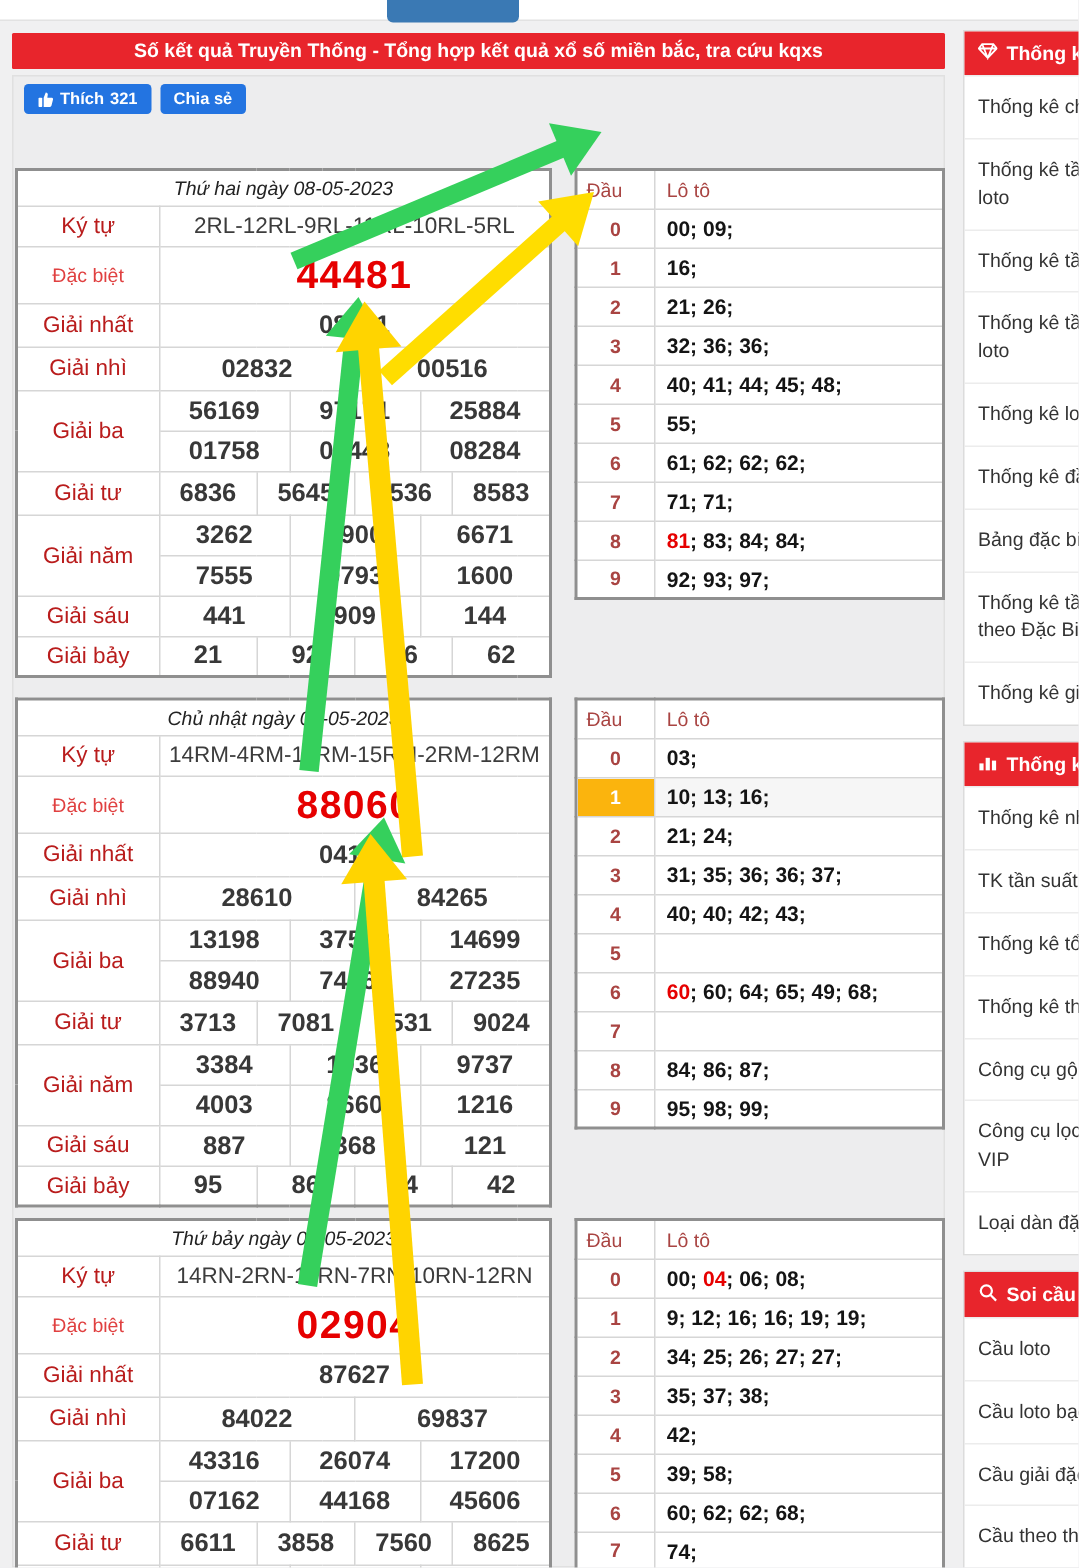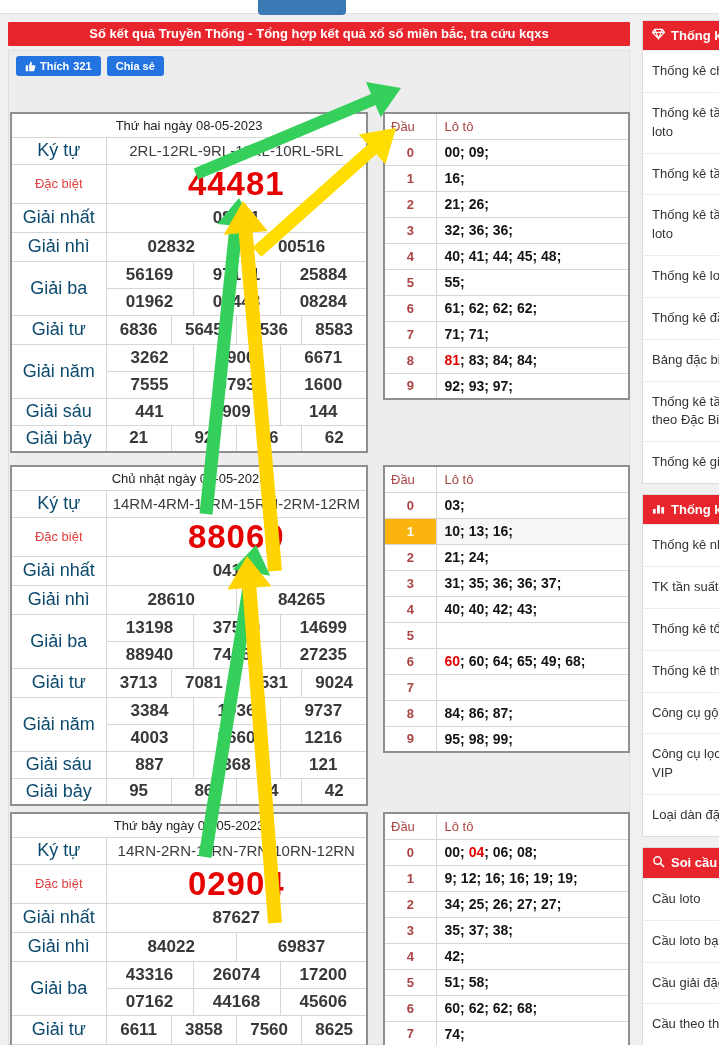--- a/index.html
+++ b/index.html
@@ -9,26 +9,26 @@
   .topbtn { position:absolute; left:258px; top:-8px; width:88px; height:23px; background:#3a79b4; border-radius:4px; border:none; }
   .banner { position:absolute; left:8px; top:22px; width:622px; height:24px; background:#e8252c;
             color:#fff; font-size:13px; font-weight:600; text-align:center; line-height:24px; border-radius:1px; }
   .card { position:absolute; left:8px; top:50px; width:622px; height:995px; background:#ededee; border:1px solid #e0e0e0; }
   .fbrow { position:absolute; left:16px; top:56px; display:flex; gap:6px; z-index:3; }
   .fbbtn { display:flex; align-items:center; gap:4px; background:#2374e1; color:#fff; font-size:11px; font-weight:700;
            padding:3px 9px; border-radius:3px; border:none; height:20px; cursor:pointer; }
   
   table.rt { position:absolute; border-collapse:collapse; background:#fff; border:2px solid #8f8f8f; table-layout:fixed; z-index:2; }
   table.rt td { border:1px solid #d6d6d6; text-align:center; vertical-align:middle; overflow:hidden; white-space:nowrap; }
-  .rt .lbl { font-size:18px; color:#0c4a6e; }
+  .rt .lbl { font-size:15px; color:#b91c1c; }
   .rt .lbl-db { font-size:13px; color:#e04040; }
-  .rt .ttl { font-size:13px; color:#222; font-weight:500; }
+  .rt .ttl { font-size:13px; color:#222; font-weight:500;font-style:italic; }
   .rt .kv  { font-size:15px; color:#3c3c3c; }
   .rt .num { font-size:17px; font-weight:700; color:#383838; }
-  .rt .db  { font-size:33px; font-weight:700; color:#e60000; letter-spacing:1px; }
+  .rt .db  { font-size:26px; font-weight:700; color:#e60000; letter-spacing:1px; }
   tr.r-title{height:24px} tr.r-kytu{height:27px} tr.r-db{height:38px} tr.r-g1{height:29px}
   tr.r-g2{height:29px} tr.r-g3{height:27px} tr.r-g4{height:29px} tr.r-g5{height:27px}
   tr.r-g6{height:27px} tr.r-g7{height:27px}
   
   table.dt { position:absolute; border-collapse:collapse; background:#fff; border:2px solid #8f8f8f; table-layout:fixed; z-index:2; }
   table.dt td { border:1px solid #d6d6d6; height:26px; vertical-align:middle; overflow:hidden; white-space:nowrap; }
   .dt .dh { color:#a94442; font-size:13px; padding-left:8px; }
   .dt .dc { color:#a94442; font-size:13px; font-weight:700; text-align:center; }
   .dt .lc { color:#141414; font-size:14px; font-weight:700; padding-left:8px; }
   .dt .lc .red { color:#e60000; }
@@ -105,21 +105,21 @@
           <td colspan="6" class="num">02832</td>
           <td colspan="6" class="num">00516</td>
         </tr>
         <tr class="r-g3">
           <td class="lbl" rowspan="2">Giải ba</td>
           <td colspan="4" class="num">56169</td>
           <td colspan="4" class="num">97171</td>
           <td colspan="4" class="num">25884</td>
         </tr>
         <tr class="r-g3">
-          <td colspan="4" class="num">01962</td>
+          <td colspan="4" class="num">01758</td>
           <td colspan="4" class="num">05448</td>
           <td colspan="4" class="num">08284</td>
         </tr>
         <tr class="r-g4">
           <td class="lbl">Giải tư</td>
           <td colspan="3" class="num">6836</td>
           <td colspan="3" class="num">5645</td>
           <td colspan="3" class="num">2536</td>
           <td colspan="3" class="num">8583</td>
         </tr>
@@ -422,21 +422,21 @@
         <tr class="">
           <td class="dc ">3</td>
           <td class="lc"><span class="">35</span>; <span class="">37</span>; <span class="">38</span>;</td>
         </tr>
         <tr class="">
           <td class="dc ">4</td>
           <td class="lc"><span class="">42</span>;</td>
         </tr>
         <tr class="">
           <td class="dc ">5</td>
-          <td class="lc"><span class="">51</span>; <span class="">58</span>;</td>
+          <td class="lc"><span class="">39</span>; <span class="">58</span>;</td>
         </tr>
         <tr class="">
           <td class="dc ">6</td>
           <td class="lc"><span class="">60</span>; <span class="">62</span>; <span class="">62</span>; <span class="">68</span>;</td>
         </tr>
         <tr class="">
           <td class="dc ">7</td>
           <td class="lc"><span class="">74</span>;</td>
         </tr>
       </tbody>

